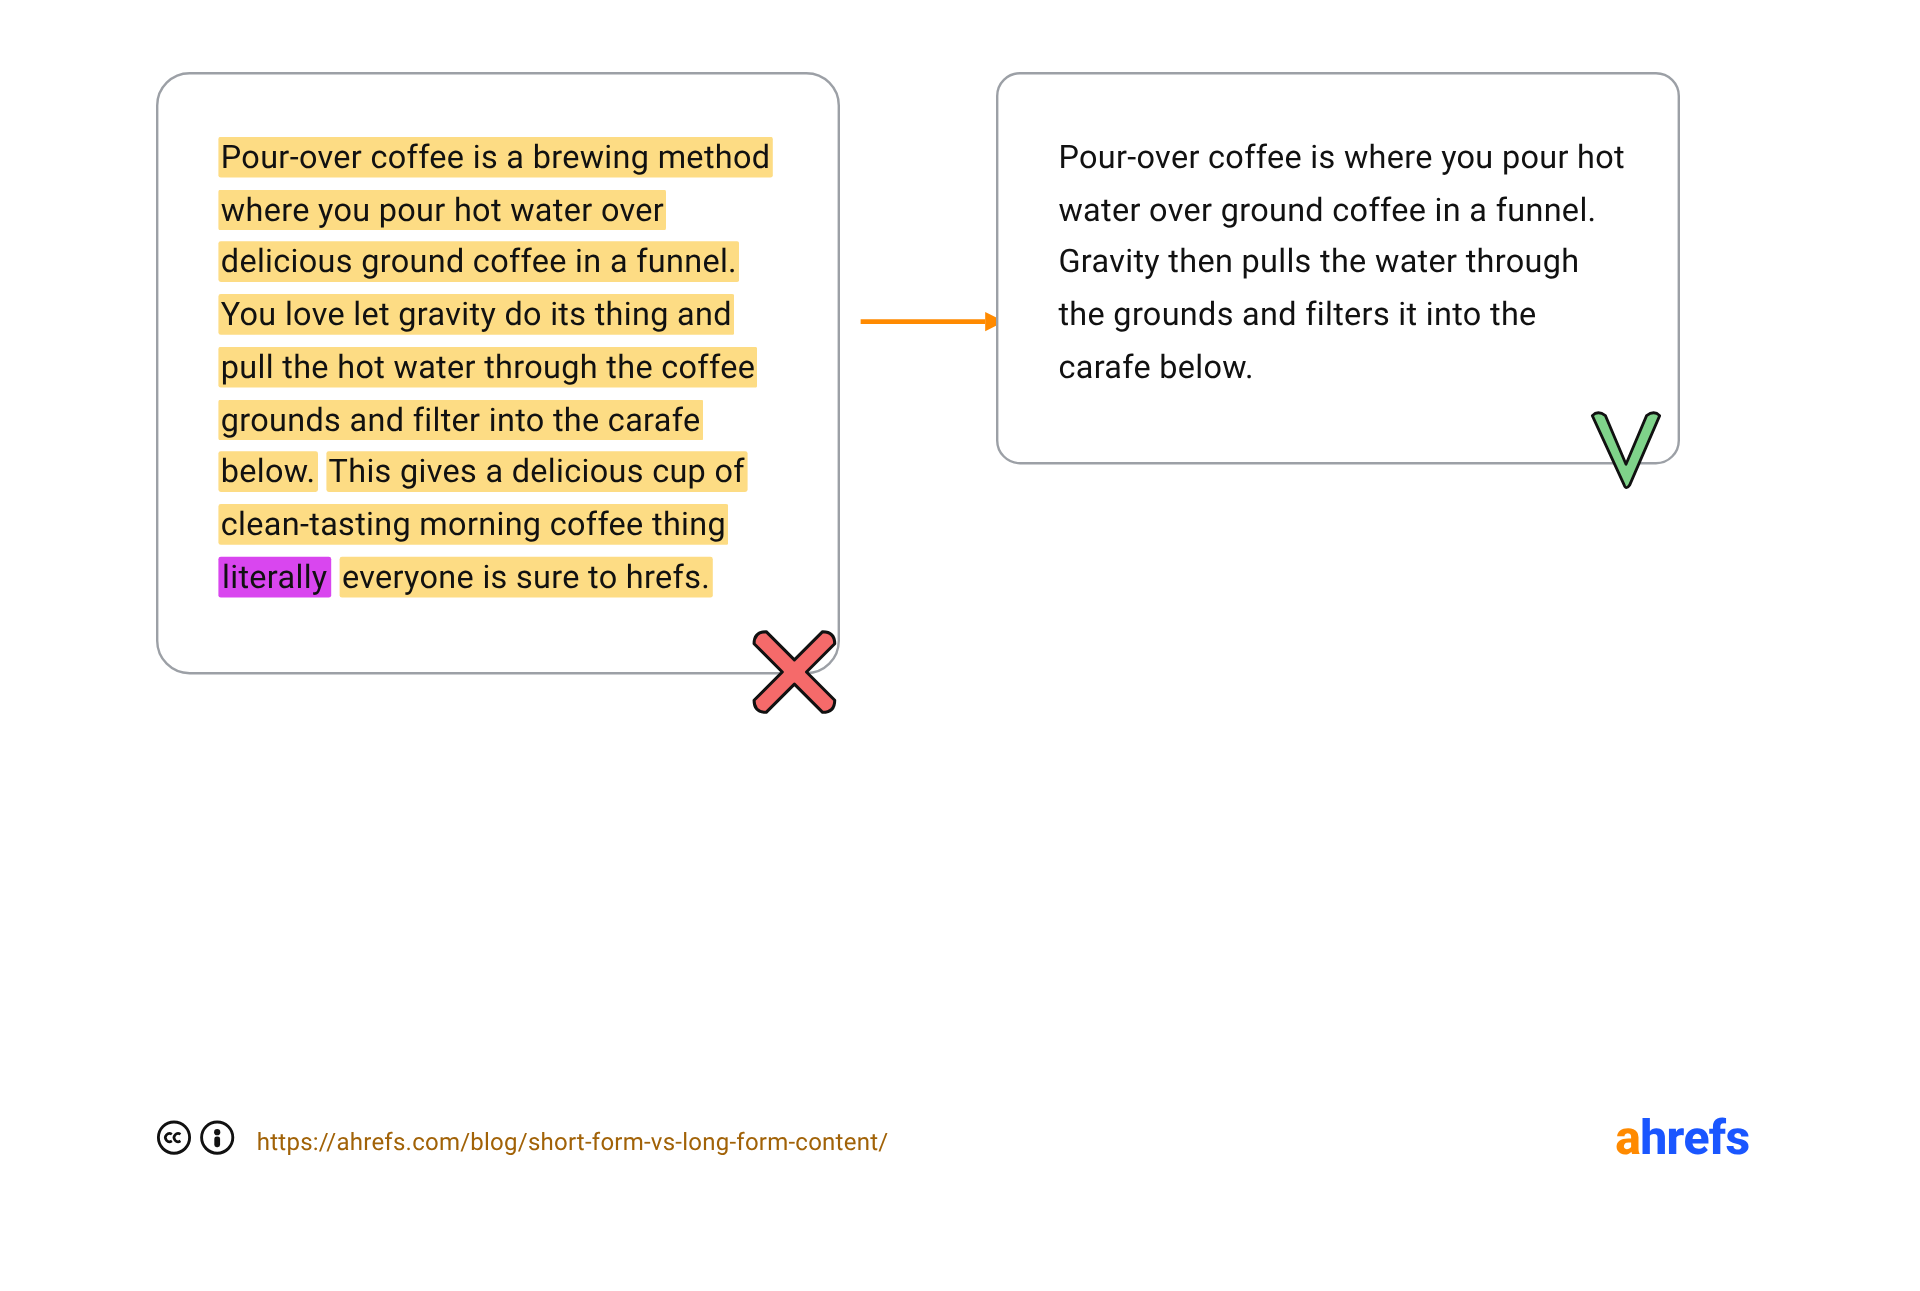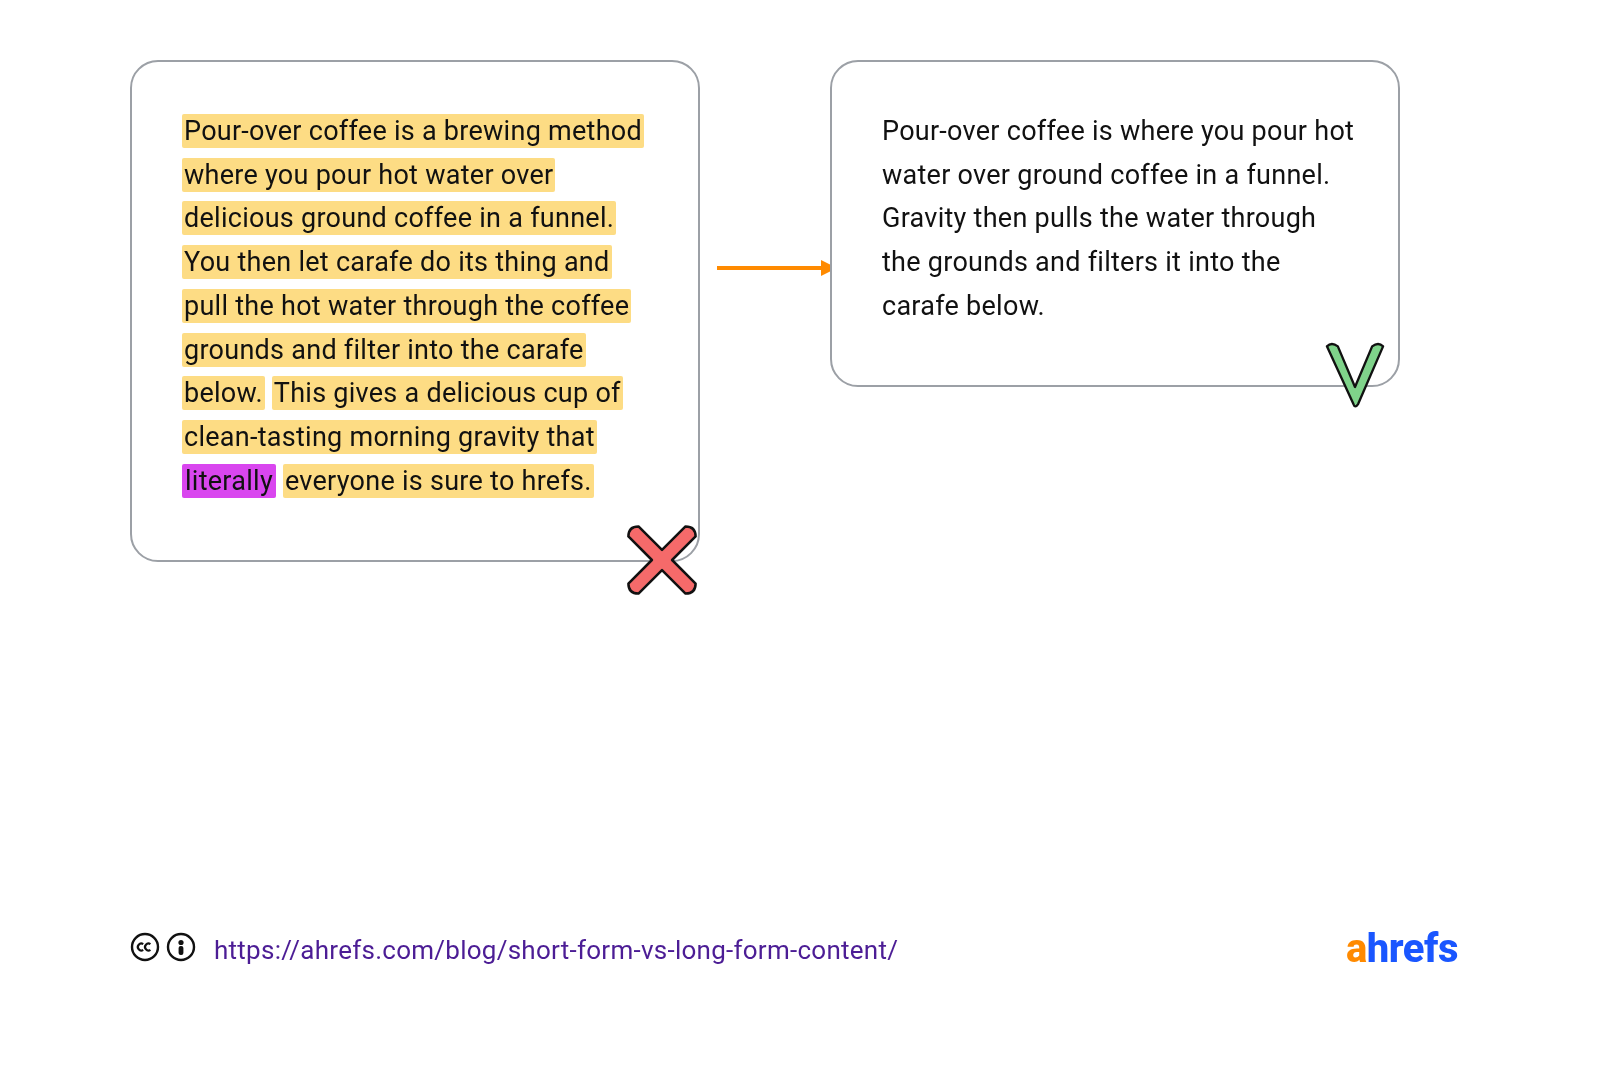--- a/index.html
+++ b/index.html
@@ -30,20 +30,21 @@
     position: relative;
   }
   .card-bad {
     width: 570px;
     padding: 48px 42px 56px 50px;
   }
   .card-good {
     width: 570px;
     padding: 48px 42px 56px 50px;
     margin-left: 130px;
+    border-radius: 20px;
   }
   .card p {
     font-size: 27px;
     line-height: 1.62;
     color: #111;
     letter-spacing: 0.01em;
   }
   .hl {
     background: #fddc84;
     border-radius: 2px;
@@ -70,22 +71,22 @@
   }
   .badge-x { right: -6px; bottom: -42px; }
   .badge-v { right: -2px; bottom: -36px; }
   .footer {
     position: absolute;
     left: 130px;
     bottom: 108px;
     display: flex;
     align-items: center;
     gap: 18px;
-    font-size: 26px;
-    color: #4c1d95;
+    font-size: 20px;
+    color: #a16207;
   }
   .footer .cc {
     display: inline-flex;
     gap: 6px;
     align-items: center;
   }
   .footer .url { letter-spacing: 0.01em; }
   .brand {
     position: absolute;
     right: 142px;
@@ -101,23 +102,23 @@
 </head>
 <body>
 
 <div class="stage">
   <div class="cards">
 
     <div class="card card-bad">
       <p>
         <span class="hl">Pour-over coffee is a brewing method where you pour hot water over delicious ground coffee in a funnel.</span>
         <span> </span>
-        <span class="hl">You then let carafe do its thing and pull the hot water through the coffee grounds and filter into the carafe below.</span>
+        <span class="hl">You love let gravity do its thing and pull the hot water through the coffee grounds and filter into the carafe below.</span>
         <span> </span>
-        <span class="hl">This gives a delicious cup of clean-tasting morning gravity that</span>
+        <span class="hl">This gives a delicious cup of clean-tasting morning coffee thing</span>
         <span> </span>
         <span class="hl2">literally</span>
         <span> </span>
         <span class="hl">everyone is sure to hrefs.</span>
       </p>
       <span class="badge badge-x">
         <svg viewBox="0 0 100 100" width="84" height="84">
           <path d="M22 10 L50 38 L78 10 Q90 10 90 22 L62 50 L90 78 Q90 90 78 90 L50 62 L22 90 Q10 90 10 78 L38 50 L10 22 Q10 10 22 10 Z" fill="#f56a6a" stroke="#111" stroke-width="3" stroke-linejoin="round"></path>
         </svg>
       </span>

